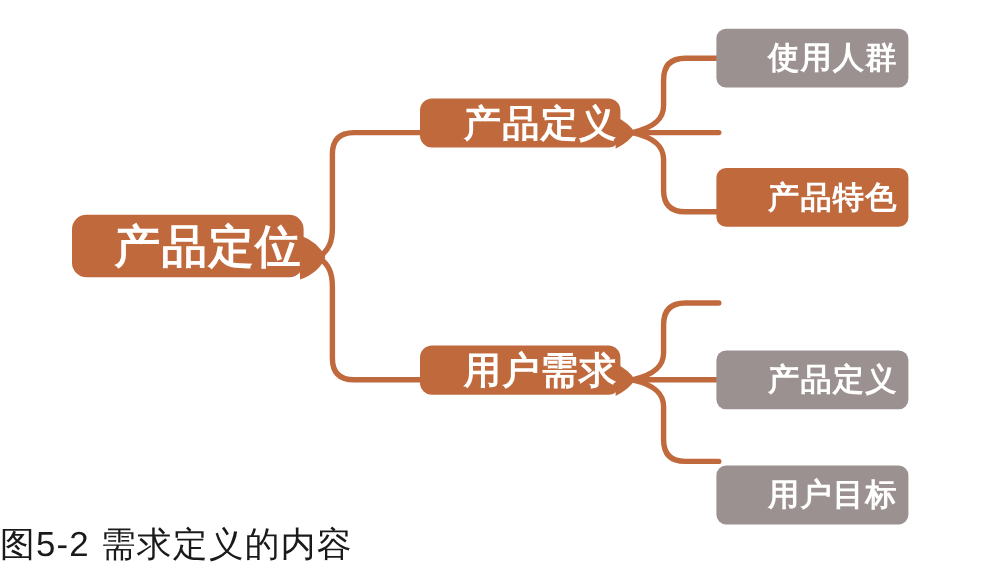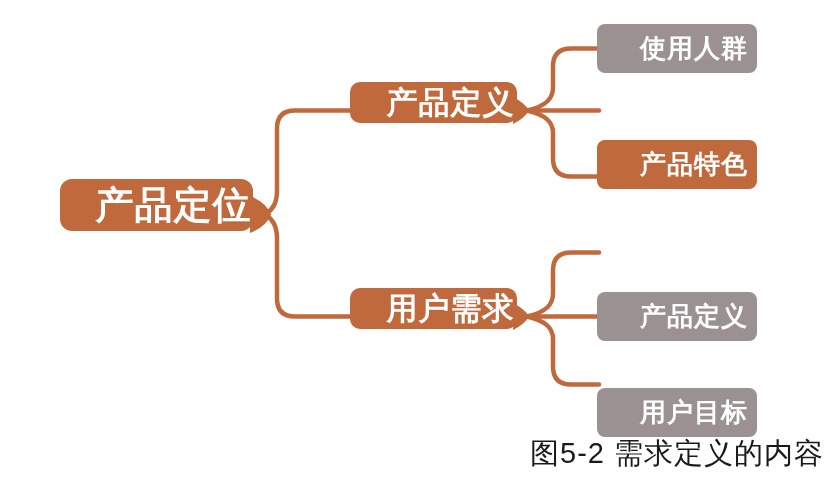--- a/index.html
+++ b/index.html
@@ -60,21 +60,21 @@
   .node-child.c0 { top: 24px; }
   .node-child.c1 { top: 86px; }
   .node-child.c2 { top: 140px; }
   .node-child.c3 { top: 228px; }
   .node-child.c4 { top: 292px; }
   .node-child.c5 { top: 360px; margin-top: 28px; }
   .caption {
     position: absolute;
     left: 0; right: 0;
     top: 434px;
-    text-align: right;
+    text-align: left;
     color: var(--c-caption_text, #1A1A1A);
     font-size: 29px;
     letter-spacing: 1px;
     font-weight: normal;
   }
 </style>
 </head>
 <body>
 
 <div class="stage">

